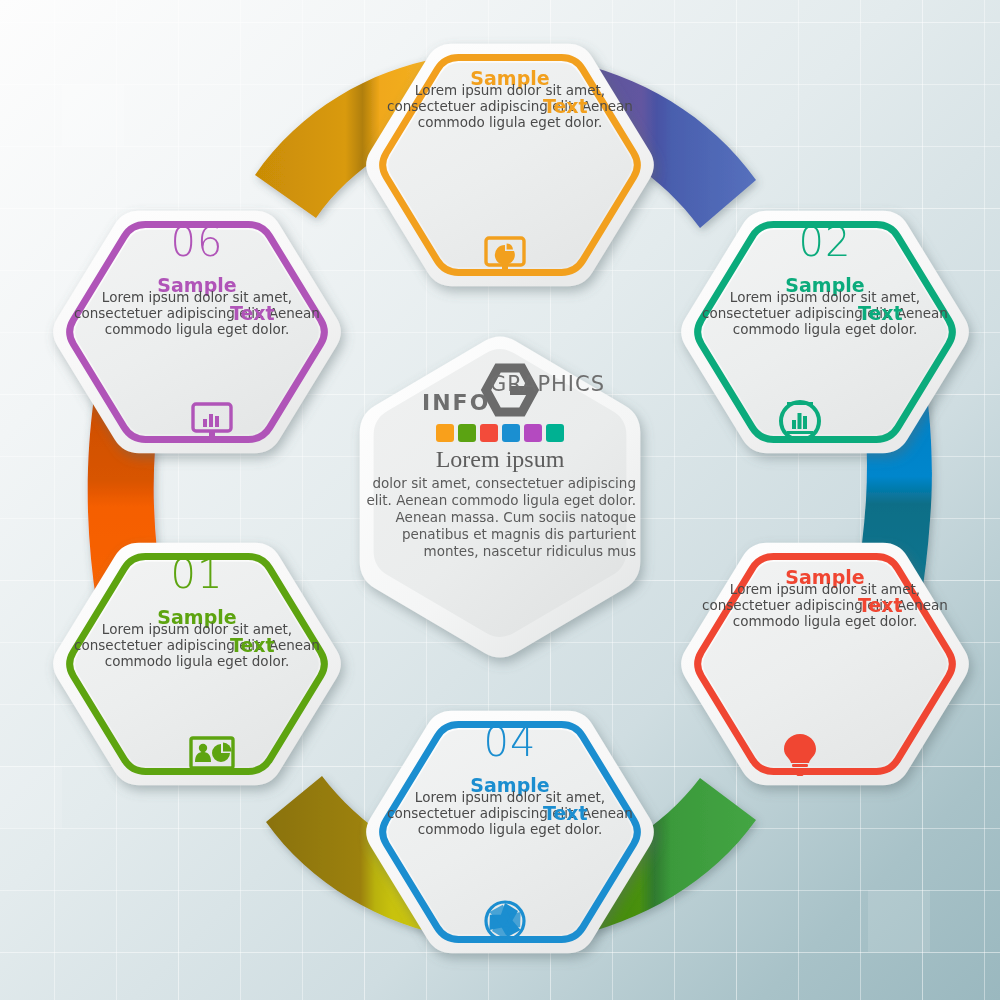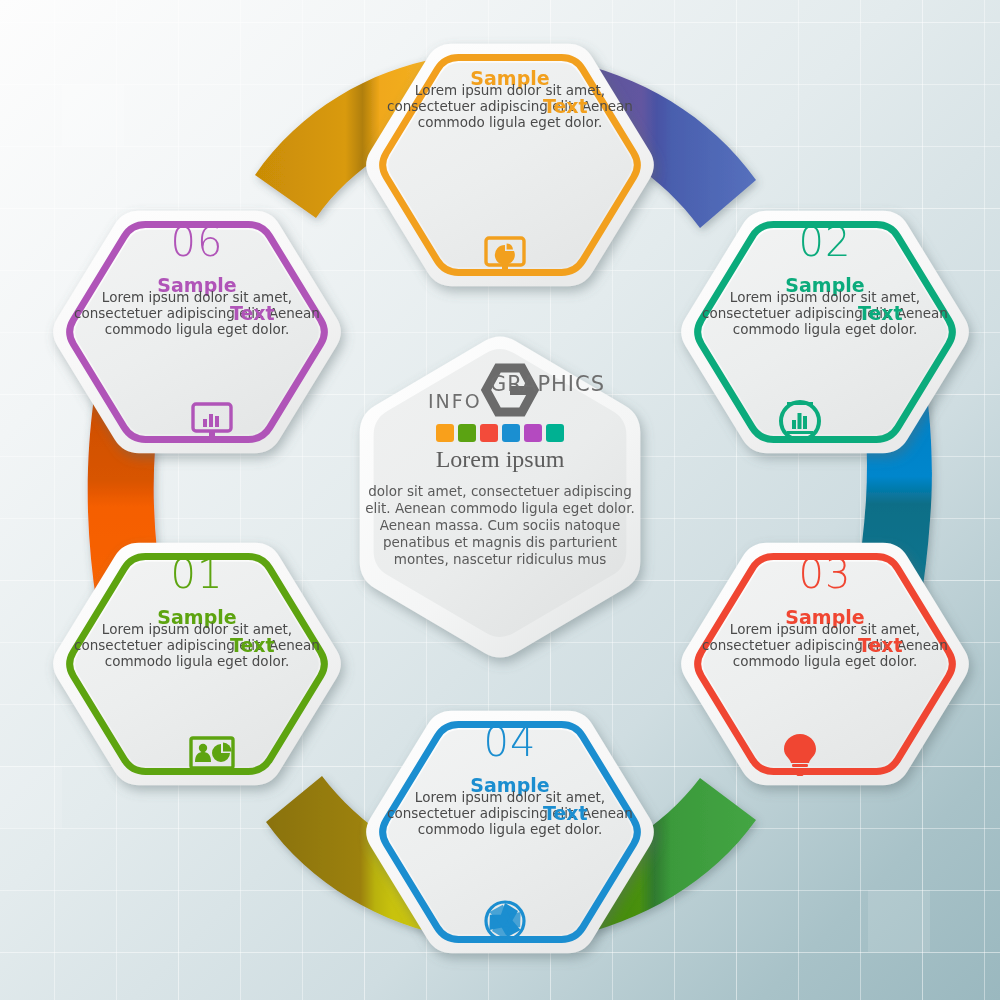--- a/index.html
+++ b/index.html
@@ -37,26 +37,26 @@
   
   .hexText{position:absolute;width:250px;text-align:center;pointer-events:none;}
   .num{font-size:40px;font-weight:300;letter-spacing:1px;line-height:1;}
   .sample{font-size:19px;font-weight:bold;line-height:1.05;margin-top:8px;}
   .body{font-size:13.5px;color:#4a4a4a;line-height:1.18;margin-top:-14px;}
   .textWord{font-size:19px;font-weight:bold;}
 
   
   #centerBlock{position:absolute;left:350px;top:360px;width:300px;text-align:center;pointer-events:none;}
   .logoRow{position:relative;height:62px;}
-  .logoInfo{position:absolute;left:78px;top:30px;font-size:19px;color:#6e6e6e;letter-spacing:2px;}
+  .logoInfo{position:absolute;left:72px;top:30px;font-size:22px;color:#6e6e6e;letter-spacing:2px;font-weight:bold;}
   .logoGraphics{position:absolute;left:140px;top:12px;font-size:21px;color:#6e6e6e;letter-spacing:1px;}
   .swatches{display:flex;justify-content:center;gap:4px;margin-top:2px;}
   .sw{width:18px;height:18px;border-radius:3px;}
   .centerTitle{font-size:24px;color:#5d5d5d;margin-top:4px;font-weight:400;font-family:Liberation Serif, serif;}
-  .centerBody{font-size:13.5px;color:#5a5a5a;line-height:1.25;margin-top:10px;padding:0 14px;}
+  .centerBody{font-size:13.5px;color:#5a5a5a;line-height:1.25;margin-top:2px;padding:0 14px;text-align:right;}
 </style>
 </head>
 <body>
 
 <div id="stage">
   <div id="grid"></div>
   <div id="grid2"></div>
   <div class="blotch" style="left:62px;top:84px;width:62px;height:62px;"></div>
   <div class="blotch" style="left:806px;top:580px;width:62px;height:62px;background:rgba(255,255,255,.13);"></div>
   <div class="blotch" style="left:868px;top:890px;width:62px;height:62px;background:rgba(255,255,255,.13);"></div>
@@ -246,21 +246,20 @@
     <div style="position:relative;height:26px;">
       <div class="sample" style="position: absolute; left: 0px; right: 0px; top: 6px; color: rgb(11, 171, 124);">Sample</div>
     </div>
     <div style="position:relative;">
       <span class="textWord" style="position: absolute; left: 158px; top: 12px; color: rgb(11, 171, 124);">Text</span>
       <div class="body" style="margin-top:2px;">Lorem ipsum dolor sit amet, consectetuer adipiscing elit. Aenean commodo ligula eget dolor.</div>
     </div>
   </div>
 
   <div class="hexText" id="t2" style="left:700px;top:554px;">
-    <div class="num" style="color: rgb(240, 70, 50);">03</div>
     <div style="position:relative;height:26px;">
       <div class="sample" style="position: absolute; left: 0px; right: 0px; top: 6px; color: rgb(240, 70, 50);">Sample</div>
     </div>
     <div style="position:relative;">
       <span class="textWord" style="position: absolute; left: 158px; top: 12px; color: rgb(240, 70, 50);">Text</span>
       <div class="body" style="margin-top:2px;">Lorem ipsum dolor sit amet, consectetuer adipiscing elit. Aenean commodo ligula eget dolor.</div>
     </div>
   </div>
 
   <div class="hexText" id="t3" style="left:385px;top:722px;">

